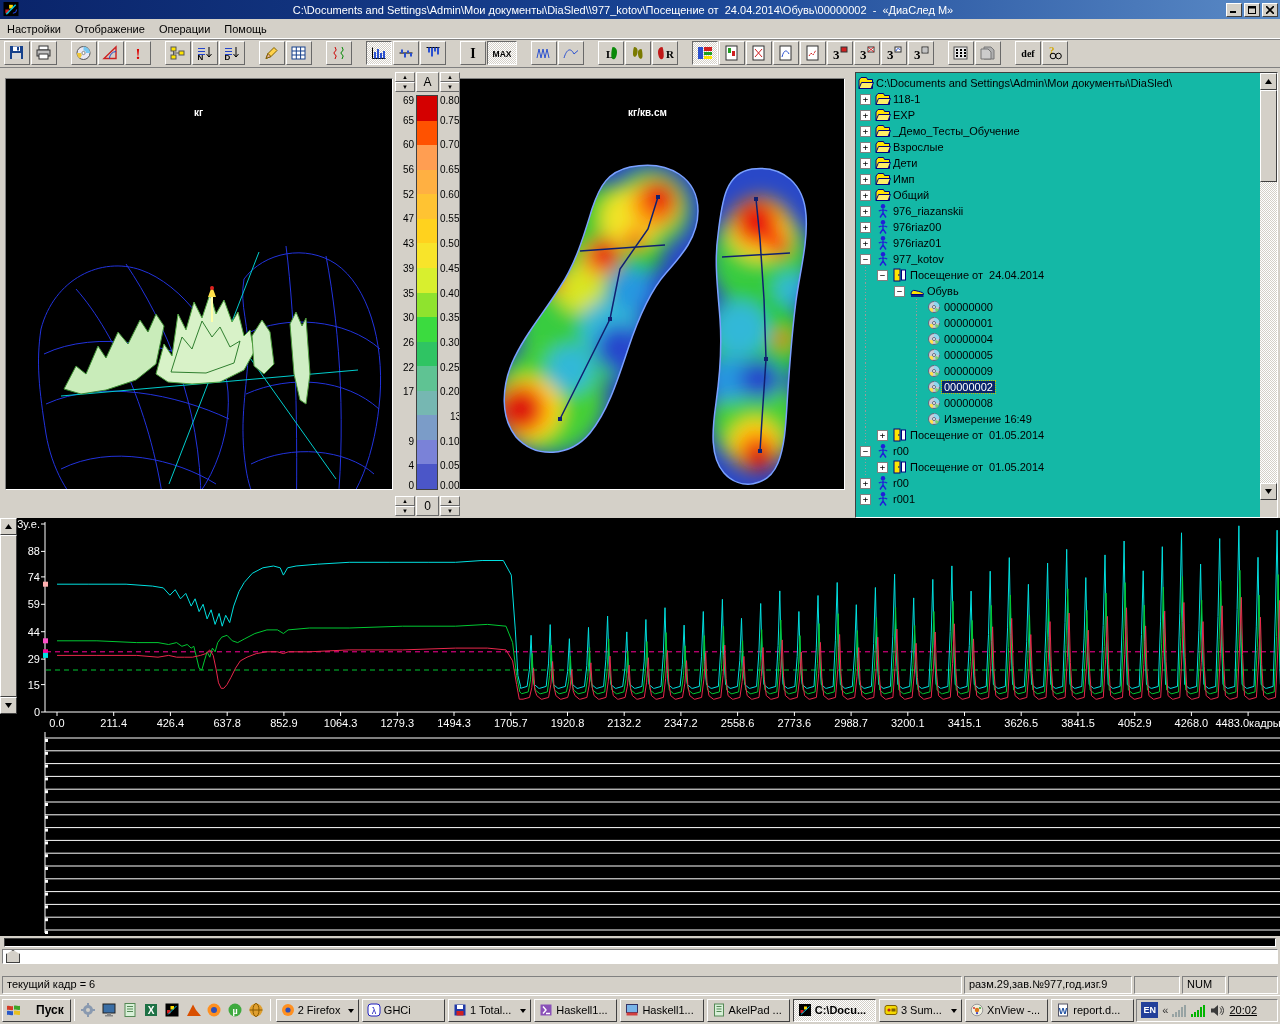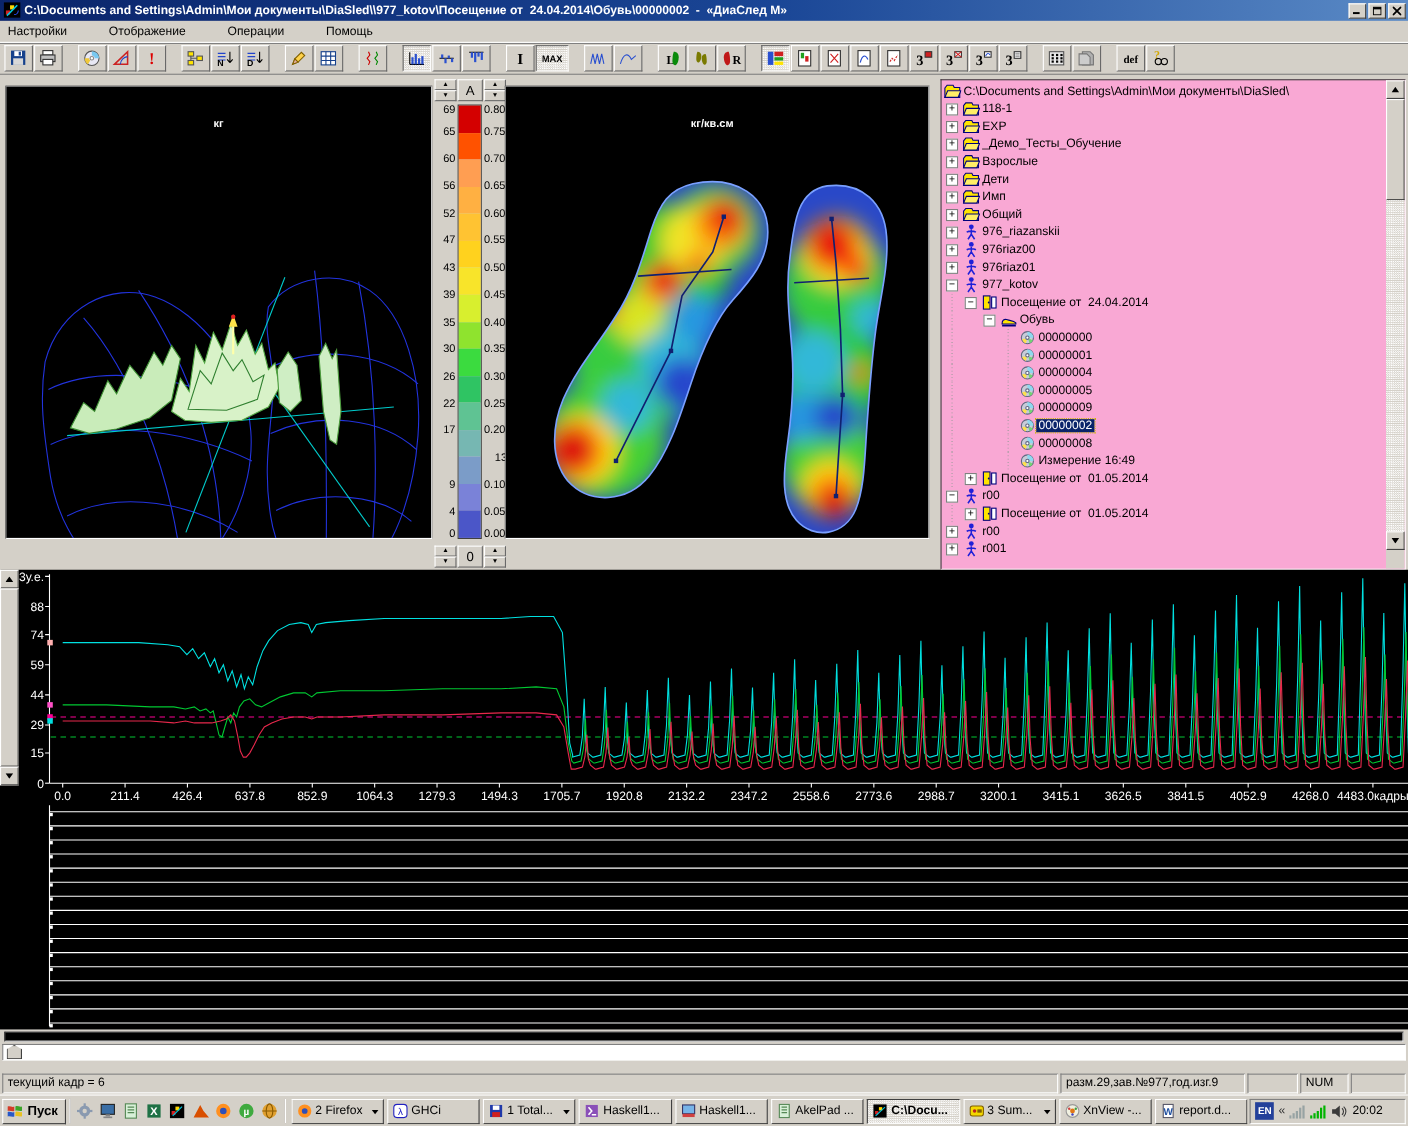--- a/index.html
+++ b/index.html
@@ -4,24 +4,24 @@
 <style>
   * { margin:0; padding:0; box-sizing:border-box; }
   body { background:#555; font-family:"Liberation Sans", sans-serif; }
   .screen { position:relative; width:1280px; height:1024px; background:#d4d0c8; overflow:hidden; }
 
   
   .titlebar { position:absolute; left:0; top:0; width:1280px; height:19px;
     background:linear-gradient(90deg,#0a246a 0%,#1a4696 55%,#5a8ac6 100%);
     display:flex; align-items:center; padding:0 2px; }
   .titlebar .ticon { width:16px; height:15px; margin:0 3px 0 1px; flex:0 0 auto; }
-  .titlebar .ttext { color:#fff; font-size:11px; font-weight:bold; white-space:pre; overflow:hidden; flex:1; }
+  .titlebar .ttext { color:#fff; font-size:11px; font-weight:normal; white-space:pre; overflow:hidden; flex:1;text-align:center; }
   .winbtn { width:16px; height:14px; margin-left:2px; background:#d4d0c8;
     border:1px solid; border-color:#fff #404040 #404040 #fff; display:flex; align-items:center; justify-content:center; flex:0 0 auto; }
-  .menubar { position:absolute; left:0; top:19px; width:1280px; height:19px; background:#d4d0c8; display:flex; align-items:center;gap:24px; }
+  .menubar { position:absolute; left:0; top:19px; width:1280px; height:19px; background:#d4d0c8; display:flex; align-items:center; }
   .menu-item { font-size:11px; padding:2px 7px; color:#000; }
   .toolbar { position:absolute; left:0; top:38px; width:1280px; height:30px; background:#d4d0c8;
     border-top:1px solid #fff; display:flex; align-items:center; padding-left:4px;
     box-shadow:0 1px 0 #808080 inset; border-bottom:1px solid #808080; }
   .tgroup { display:flex; margin-right:13px; }
   .tb { width:26px; height:24px; background:#d4d0c8; border:1px solid; border-color:#fff #696969 #696969 #fff;
     display:flex; align-items:center; justify-content:center; margin-right:1px; }
   .tb.wide { width:30px; }
   .tb.pressed { border-color:#696969 #fff #fff #696969;
     background-image:repeating-conic-gradient(#fff 0 25%, #d4d0c8 0 50%); background-size:2px 2px; }
@@ -39,21 +39,21 @@
   .scale-head, .scale-foot { position:absolute; left:0; width:65px; height:20px; display:flex; justify-content:space-between; }
   .scale-mid-box { width:23px; height:20px; background:#d4d0c8; border:1px solid; border-color:#fff #696969 #696969 #fff;
     font-size:12px; text-align:center; line-height:18px; }
   .scale-body { position:absolute; left:0; top:23px; width:65px; height:395px; }
   .scale-bar { position:absolute; left:21px; top:0; width:22px; height:395px; border:1px solid #404040; }
   .scale-band { width:100%; }
   .scale-num { position:absolute; font-size:10px; color:#000; }
   .scale-num.l { left:0; width:19px; text-align:right; }
   .scale-num.r { left:45px; width:20px; text-align:left; }
 
-  .treepanel { position:absolute; left:855px; top:4px; width:423px; height:446px; background:#f9a8d4;
+  .treepanel { position:absolute; left:855px; top:4px; width:423px; height:446px; background:#14b8a6;
     border:1px solid; border-color:#404040 #fff #fff #404040; overflow:hidden; }
   .treelist { position:absolute; left:1px; top:2px; width:403px; }
   .tree-row { height:16px; display:flex; align-items:center; white-space:pre; }
   .tree-sp { flex:0 0 auto; height:16px; background-image:linear-gradient(to bottom,#9a9a9a 1px,transparent 1px);
     background-size:1px 3px; background-repeat:repeat-y; background-position:8px 0; }
   .expander { flex:0 0 auto; width:17px; height:16px; display:flex; align-items:center; justify-content:center; }
   .expander .box { width:11px; height:11px; background:#fff; border:1px solid #808080; font-size:9px; line-height:9px;
     text-align:center; color:#000; font-family:"DejaVu Sans Mono", monospace; }
   .tree-ic { flex:0 0 auto; width:17px; height:16px; display:flex; align-items:center; justify-content:center; }
   .tree-label { font-size:11px; color:#000; padding:0 2px; white-space:pre; }
@@ -73,35 +73,35 @@
   .groove { margin:2px 4px 0 4px; height:9px; background:#000; border:1px solid; border-color:#404040 #fff #fff #404040; }
   .channel { margin:2px 2px 0 2px; height:15px; background:#fff; border:1px solid; border-color:#808080 #fff #fff #808080; position:relative; }
   .thumb { position:absolute; left:3px; top:0px; width:14px; height:13px; background:#d4d0c8;
     border:1px solid #404040; clip-path:polygon(50% 0,100% 30%,100% 100%,0 100%,0 30%); }
 
   
   .statusbar { position:absolute; left:0; top:975px; width:1280px; height:20px; background:#d4d0c8; display:flex; padding:1px 2px; gap:2px; }
   .spanel { border:1px solid; border-color:#808080 #fff #fff #808080; font-size:11px; color:#000; padding:1px 4px; white-space:pre; overflow:hidden; }
   .taskbar { position:absolute; left:0; top:995px; width:1280px; height:29px; background:#d4d0c8; border-top:1px solid #fff; display:flex; align-items:center; padding:0 2px; }
   .startbtn { height:23px; padding:0 6px 0 3px; background:#d4d0c8; border:1px solid; border-color:#fff #404040 #404040 #fff;
-    display:flex; align-items:center; gap:3px; font-size:12px; font-weight:bold; flex:0 0 auto; }
+    display:flex; align-items:center; gap:14px; font-size:12px; font-weight:bold; flex:0 0 auto; }
   .tsep { width:1px; height:22px; background:#808080; border-right:1px solid #fff; margin:0 3px; flex:0 0 auto; }
   .ql { width:21px; height:22px; display:flex; align-items:center; justify-content:center; flex:0 0 auto; }
   .taskbtns { display:flex; flex:1; gap:3px; overflow:hidden; margin:0 2px; }
   .taskbtn { flex:1; max-width:88px; height:23px; background:#d4d0c8; border:1px solid; border-color:#fff #404040 #404040 #fff;
     display:flex; align-items:center; gap:3px; padding:0 4px; font-size:11px; white-space:pre; overflow:hidden; }
   .taskbtn.active { border-color:#404040 #fff #fff #404040;
     background-image:repeating-conic-gradient(#fff 0 25%, #d4d0c8 0 50%); background-size:2px 2px; font-weight:bold; }
   .taskbtn .tic { flex:0 0 auto; display:flex; }
   .taskbtn .drop { margin-left:auto; width:0; height:0; border:3px solid transparent; border-top:4px solid #000; margin-top:4px; flex:0 0 auto; }
   .tray { flex:0 0 auto; height:23px; border:1px solid; border-color:#808080 #fff #fff #808080;
     display:flex; align-items:center; gap:4px; padding:0 20px 0 4px; }
   .enbox { width:17px; height:16px; background:#23409a; color:#fff; font-size:9px; font-weight:bold;
     display:flex; align-items:center; justify-content:center; }
-  .traytime { font-size:11px; }
+  .traytime { font-size:11px;text-decoration:underline; }
   .chev { font-size:11px; color:#333; }
 </style>
 </head>
 <body>
 
 <div class="screen">
 
   <div class="titlebar">
     <svg class="ticon" viewBox="0 0 16 16">
         <rect width="16" height="15" fill="#000"></rect>

